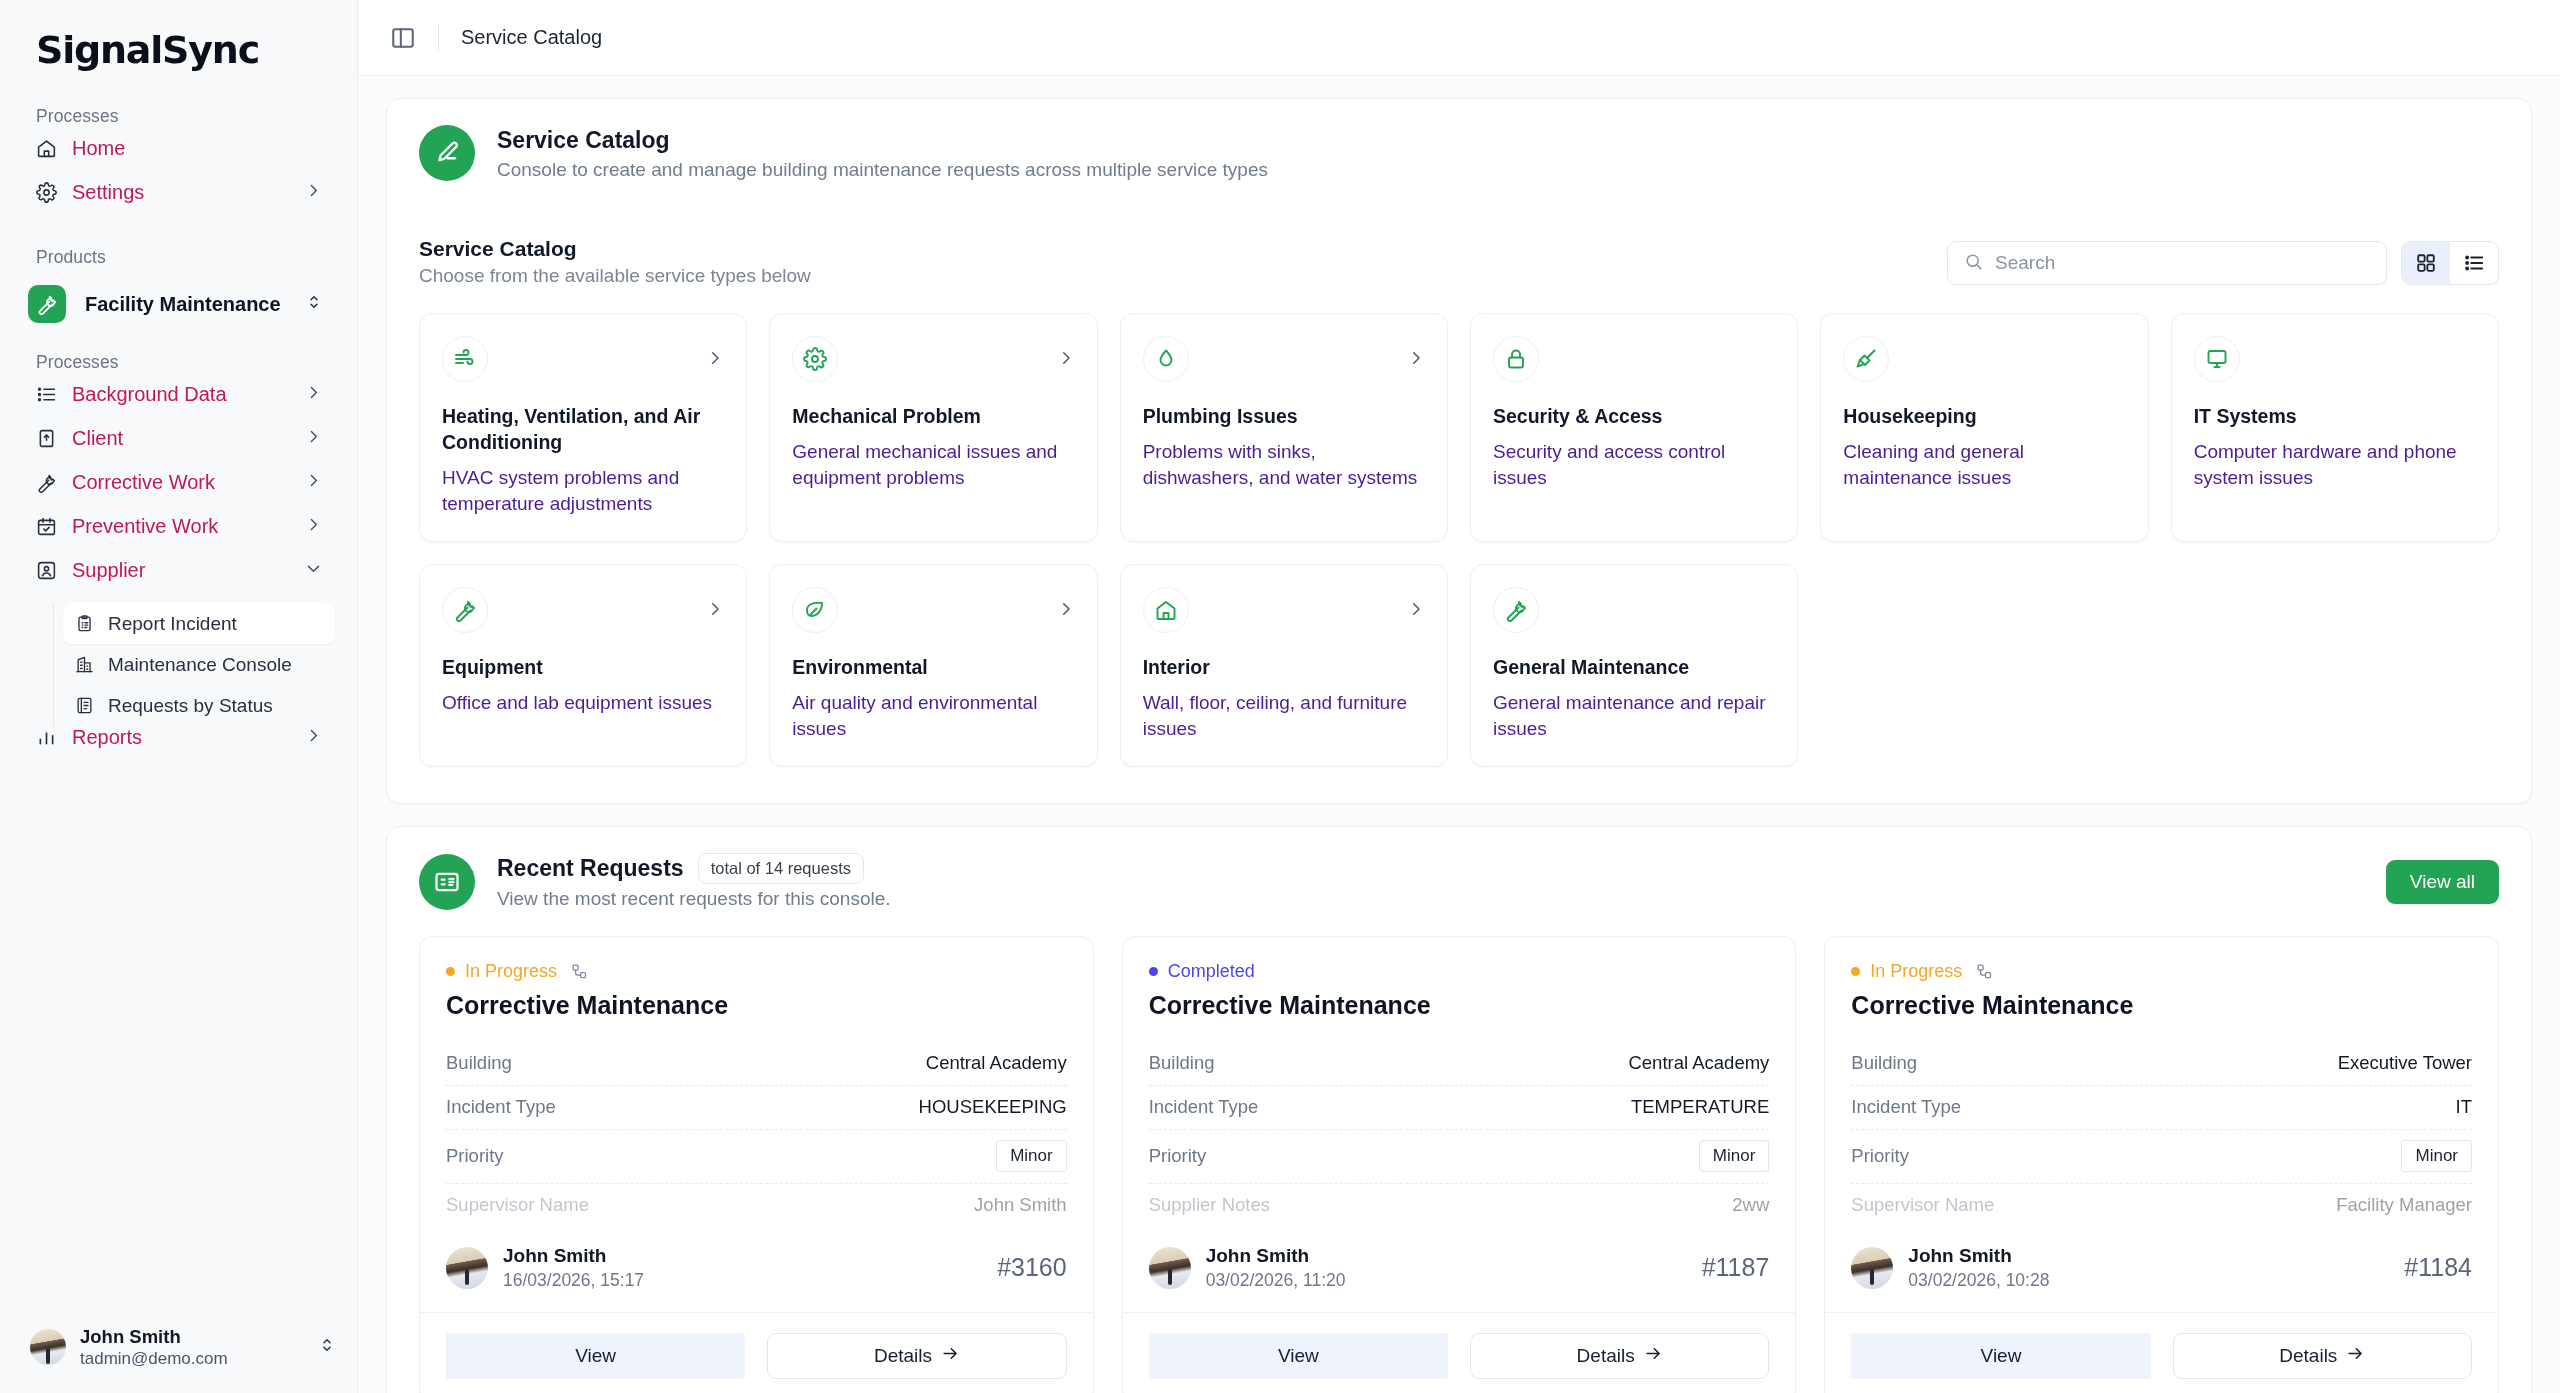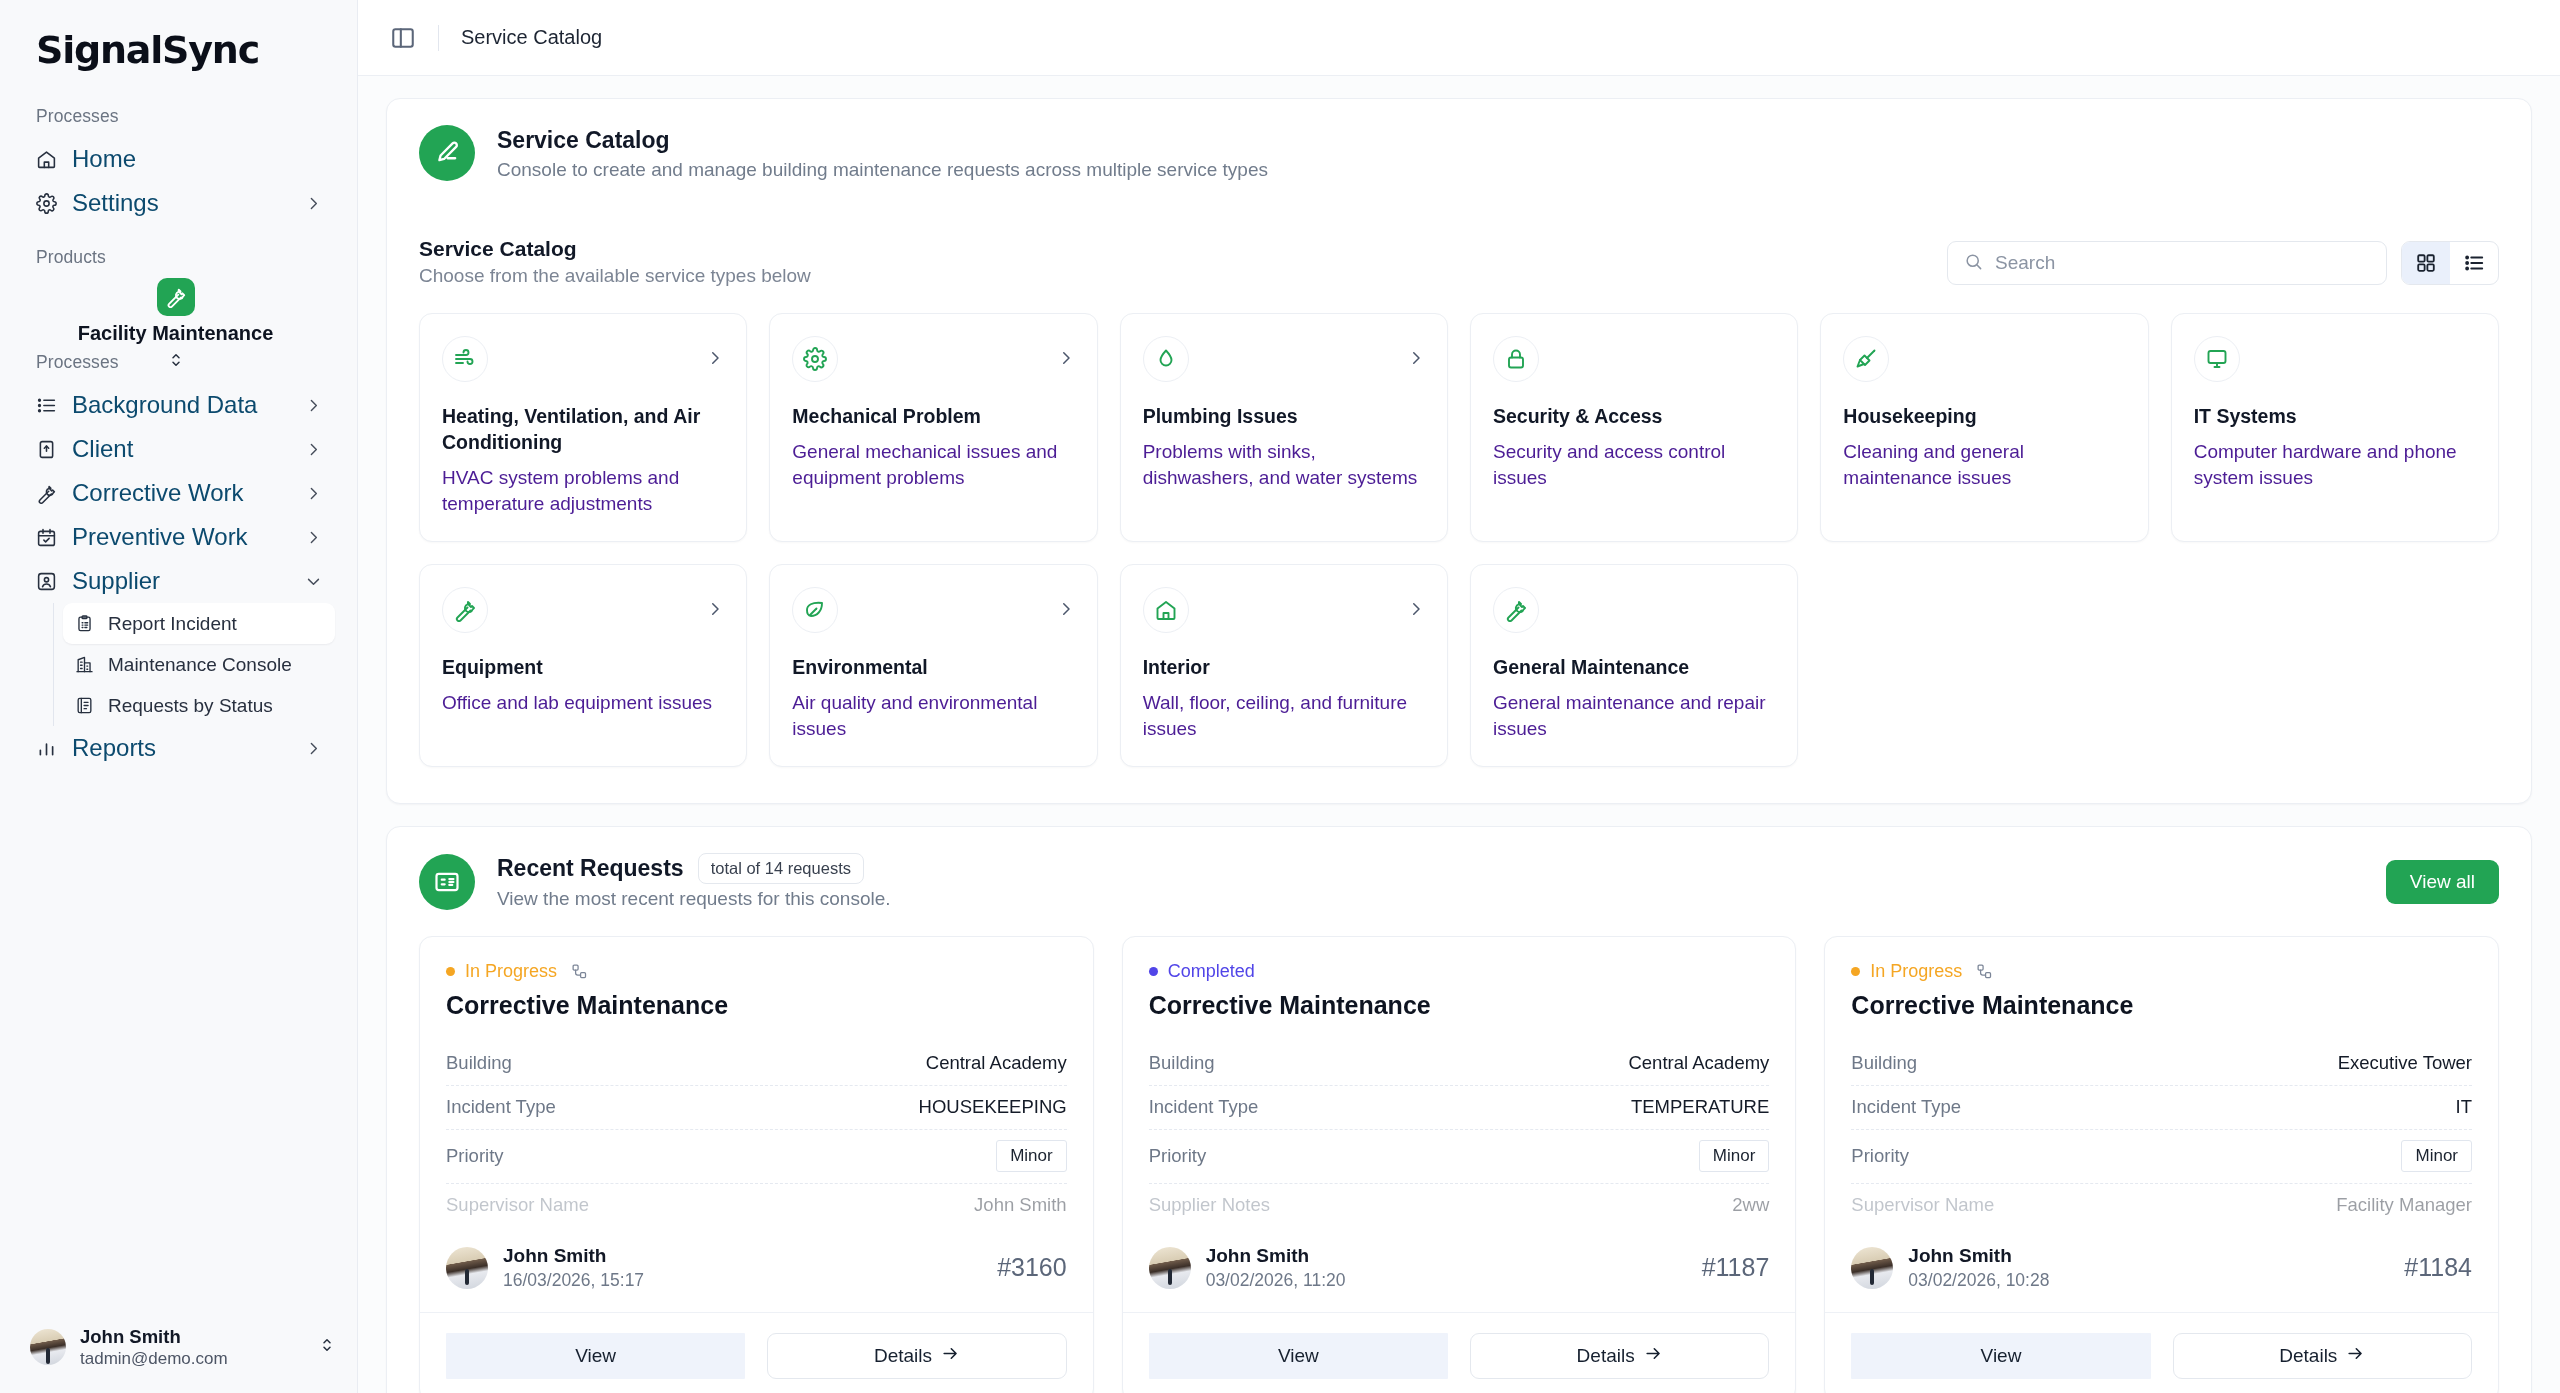--- a/index.html
+++ b/index.html
@@ -23,34 +23,34 @@
   .brand-text {
     font-size: 38px; font-weight: 700; letter-spacing: -1.2px;
     color: #0b0f19; font-family: "DejaVu Sans", sans-serif;
   }
   .nav { padding: 0 22px; }
   .nav-section-label {
     font-size: 17.5px; color: #6b7482; font-weight: 400;
     padding: 22px 0 10px 14px; letter-spacing: .1px;
   }
   .nav-item {
-    display: flex; align-items: center; gap: 15px;
+    display: flex; align-items: flex-start; gap: 15px;
     height: 44px; padding: 0 12px 0 13px;
     border-radius: 9px; cursor: pointer;
-    color: #0c4a6e; font-size: 24px;
+    color: #be185d; font-size: 20px;
   }
   .nav-item .ico { width: 22px; height: 22px; flex: 0 0 22px; display:flex; align-items:center; justify-content:center; }
   .nav-item .ico svg { width: 21px; height: 21px; }
   .nav-label { flex: 1; white-space: nowrap; }
   .chev { width: 18px; height: 18px; opacity: .85; display:flex; align-items:center; }
   .chev svg { width: 17px; height: 17px; }
 
   .product-row {
-    display: flex; align-items: center; gap: 6px;
-    height: 52px; padding: 0 12px 0 6px; border-radius: 10px; cursor: pointer; flex-direction: column;
+    display: flex; align-items: center; gap: 19px;
+    height: 52px; padding: 0 12px 0 6px; border-radius: 10px; cursor: pointer;
   }
   .product-badge {
     width: 38px; height: 38px; border-radius: 10px;
     background: #22a454; display: flex; align-items: center; justify-content: center;
     flex: 0 0 38px;
   }
   .product-badge svg { width: 22px; height: 22px; }
   .product-name { flex: 1; font-size: 20px; font-weight: 700; color: #0e1421; }
 
   .subnav { margin-left: 31px; border-left: 1.5px solid #e2e6ee; padding-left: 9px; }

